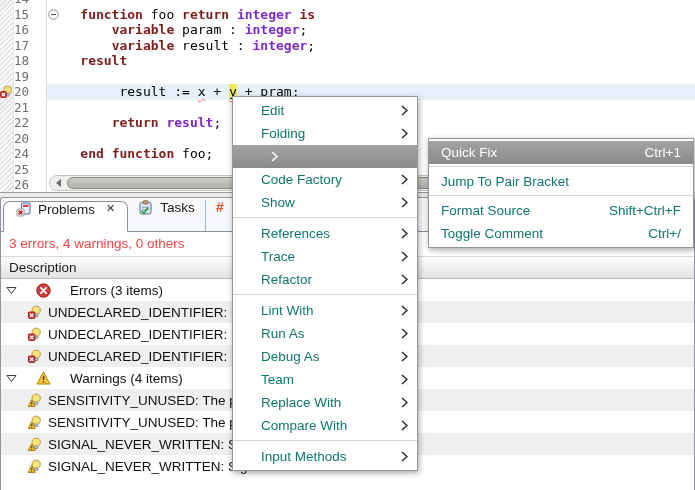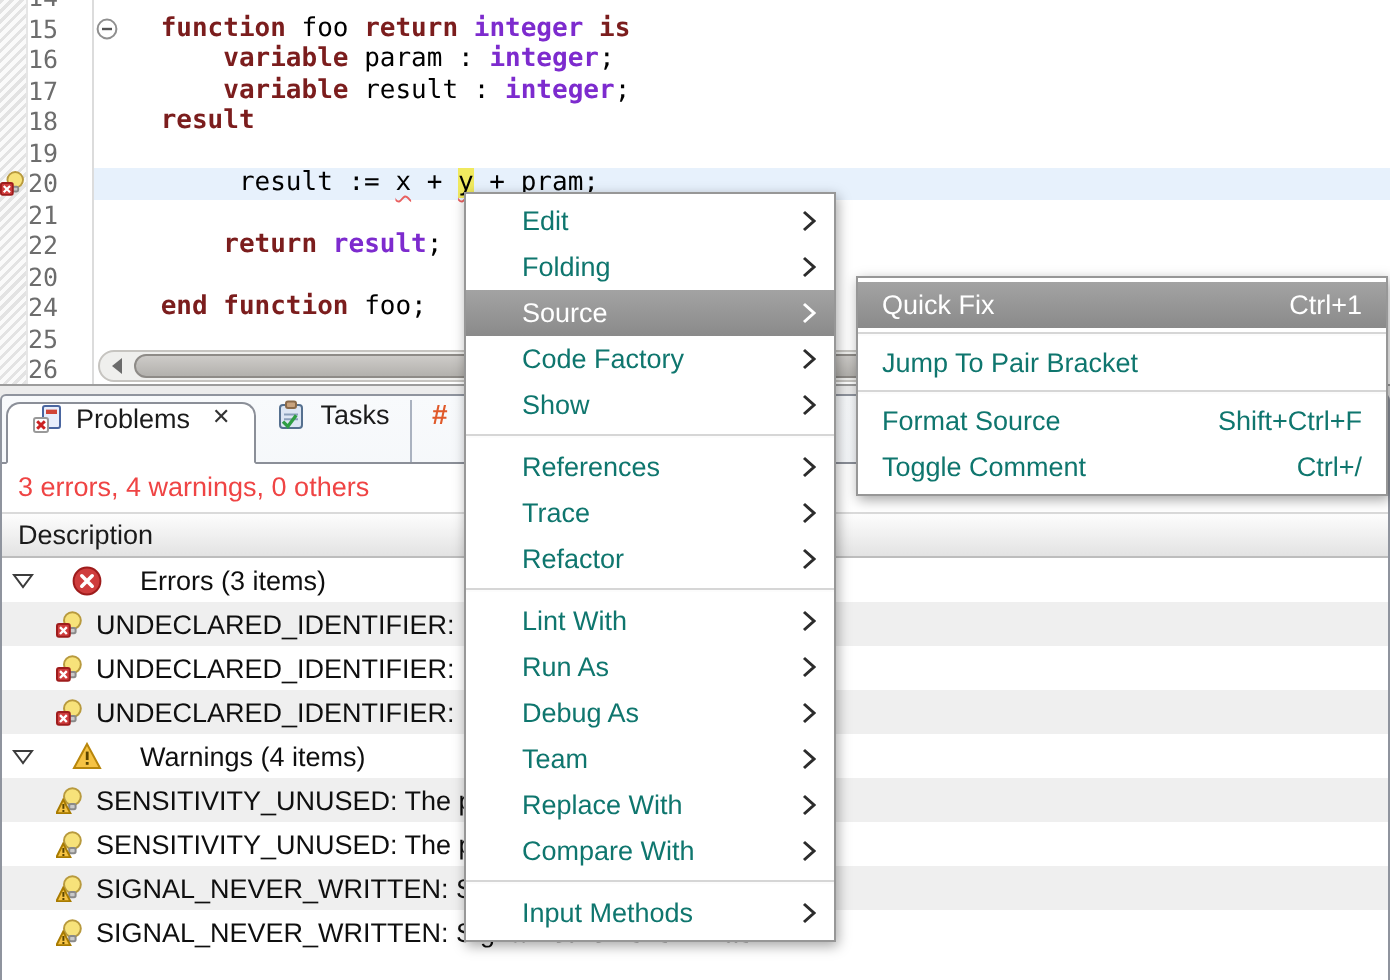--- a/index.html
+++ b/index.html
@@ -298,21 +298,20 @@
       </div>
       <div class="mi">
         <span class="lbl">Folding</span>
         <span class="arrow">
           <svg width="7" height="11" viewBox="0 0 7 11">
             <polyline points="1,1 6,5.5 1,10" fill="none" stroke="currentColor" stroke-width="1.5"></polyline>
           </svg>
         </span>
       </div>
       <div class="mi hl">
-        <span class="lbl">Source</span>
         <span class="arrow">
           <svg width="7" height="11" viewBox="0 0 7 11">
             <polyline points="1,1 6,5.5 1,10" fill="none" stroke="currentColor" stroke-width="1.5"></polyline>
           </svg>
         </span>
       </div>
       <div class="mi">
         <span class="lbl">Code Factory</span>
         <span class="arrow">
           <svg width="7" height="11" viewBox="0 0 7 11">

